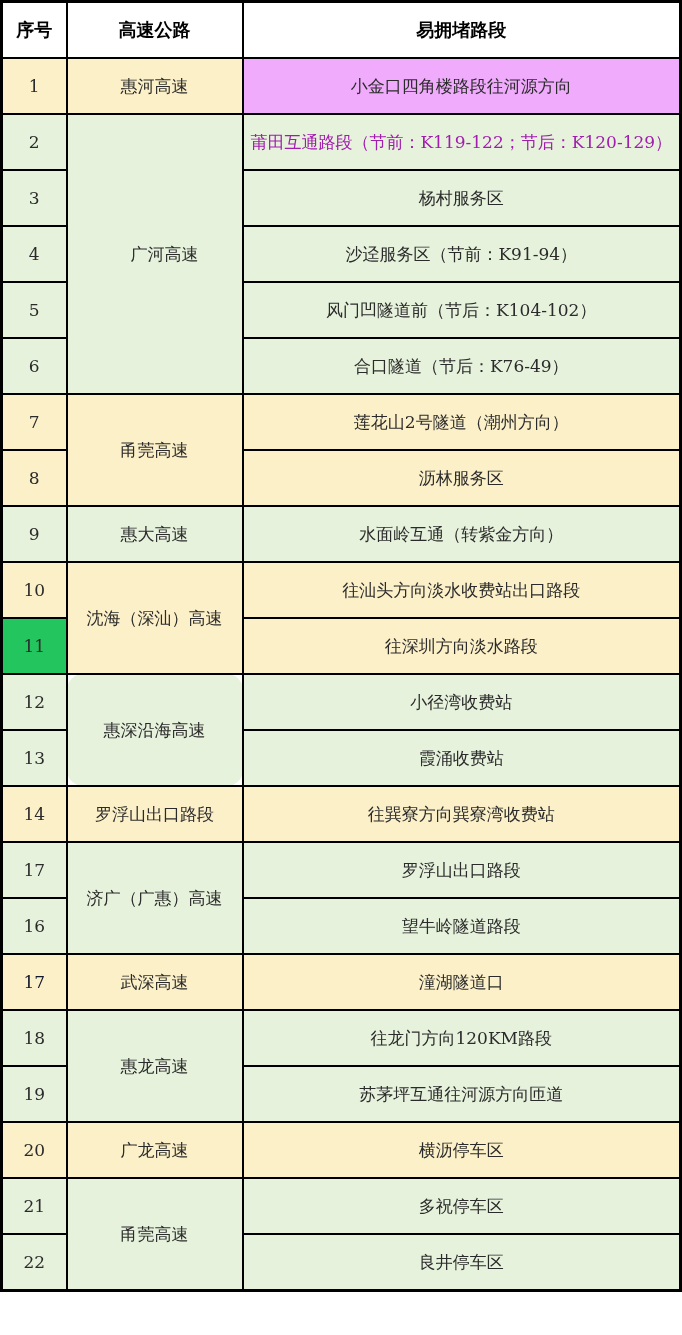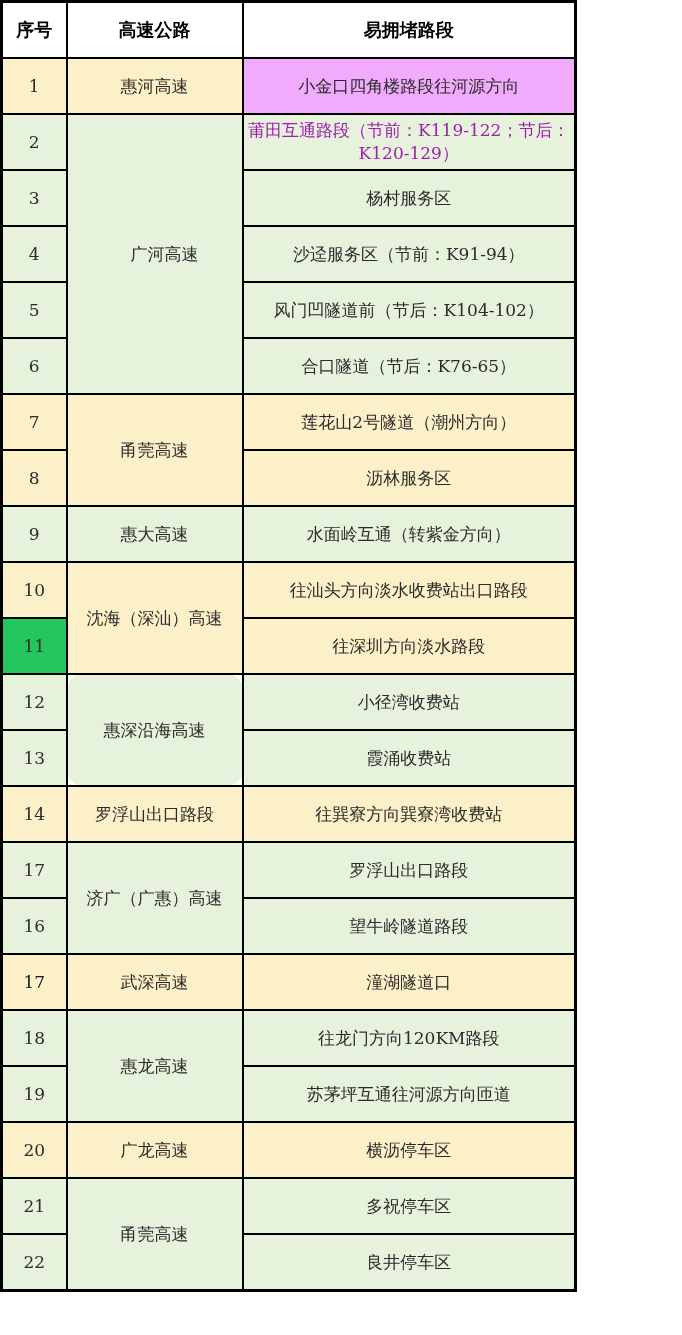--- a/index.html
+++ b/index.html
@@ -7,21 +7,21 @@
     padding: 0;
     background: #ffffff;
   }
   body {
     width: 682px;
     font-family: "DejaVu Serif", "Liberation Serif", serif;
   }
   table.congestion {
     border-collapse: collapse;
     table-layout: fixed;
-    width: 577px;
+    width: 682px;
     border: 3px solid #000;
   }
   table.congestion th,
   table.congestion td {
     border: 2px solid #000;
     text-align: center;
     vertical-align: middle;
     padding: 0 4px;
     overflow: hidden;
   }
@@ -73,21 +73,21 @@
       <tr>
         <td class="num-cell" style="background: rgb(230, 242, 220); color: rgb(43, 43, 43);">4</td>
         <td style="background: rgb(230, 242, 220); color: rgb(43, 43, 43);">沙迳服务区（节前：K91-94）</td>
       </tr>
       <tr>
         <td class="num-cell" style="background: rgb(230, 242, 220); color: rgb(43, 43, 43);">5</td>
         <td style="background: rgb(230, 242, 220); color: rgb(43, 43, 43);">风门凹隧道前（节后：K104-102）</td>
       </tr>
       <tr>
         <td class="num-cell" style="background: rgb(230, 242, 220); color: rgb(43, 43, 43);">6</td>
-        <td style="background: rgb(230, 242, 220); color: rgb(43, 43, 43);">合口隧道（节后：K76-65）</td>
+        <td style="background: rgb(230, 242, 220); color: rgb(43, 43, 43);">合口隧道（节后：K76-49）</td>
       </tr>
       <tr>
         <td class="num-cell" style="background: rgb(252, 240, 200); color: rgb(43, 43, 43);">7</td>
         <td rowspan="2" style="background: rgb(252, 240, 200); color: rgb(43, 43, 43);">甬莞高速</td>
         <td style="background: rgb(252, 240, 200); color: rgb(43, 43, 43);">莲花山2号隧道（潮州方向）</td>
       </tr>
       <tr>
         <td class="num-cell" style="background: rgb(252, 240, 200); color: rgb(43, 43, 43);">8</td>
         <td style="background: rgb(252, 240, 200); color: rgb(43, 43, 43);">沥林服务区</td>
       </tr>

